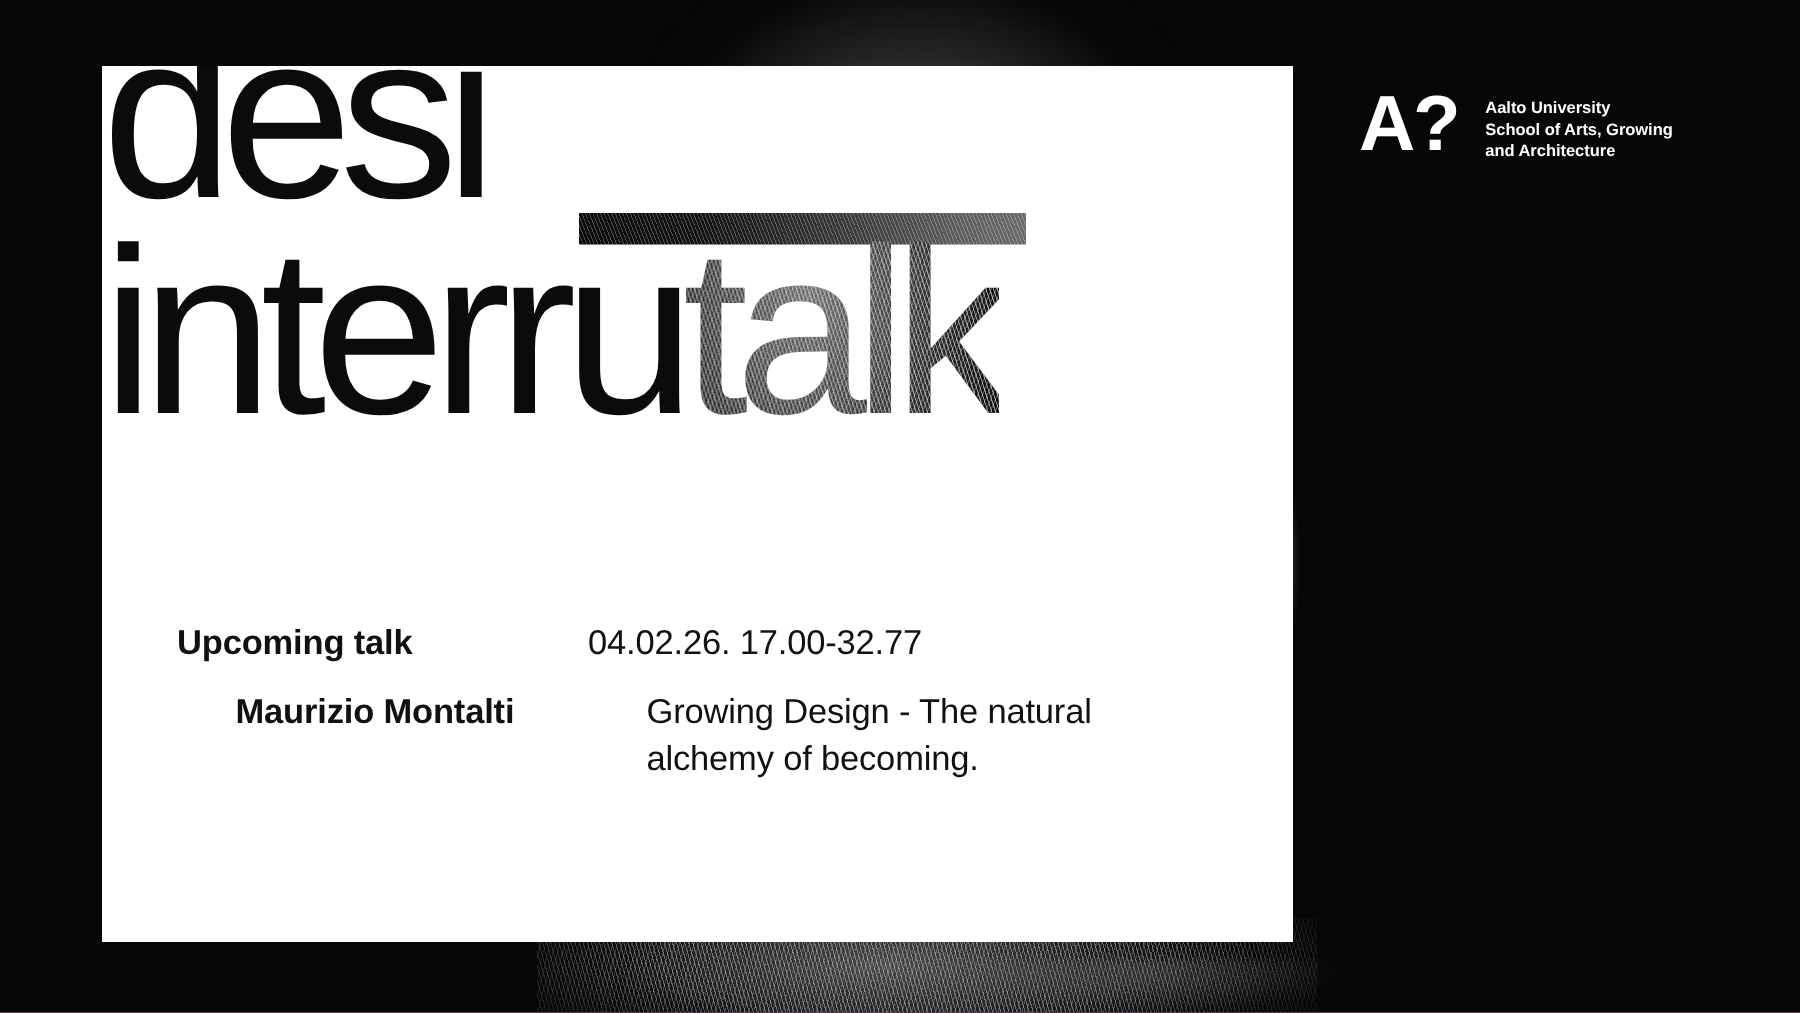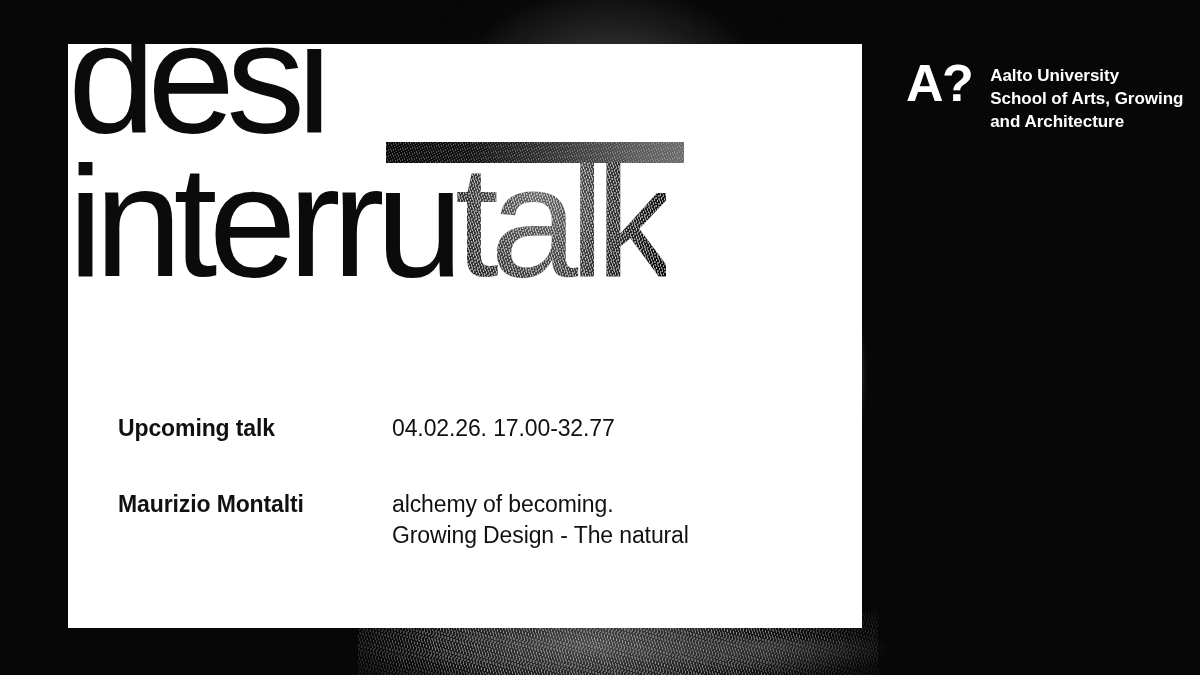--- a/index.html
+++ b/index.html
@@ -174,23 +174,23 @@
   .info {
     position: absolute;
     left: 118px;
     top: 413px;
     width: 640px;
     color: #111;
   }
   .info-row {
     display: flex;
     align-items: flex-start;
-    margin-bottom: 46px;
-  }
-  .info-row:last-child { margin-bottom: 0; }
+    margin-bottom: 16px;
+  }
+  .info-row:last-child { margin-bottom: 0; margin-left: 39px; }
   .info-label {
     width: 274px;
     flex: 0 0 274px;
     font-size: 23px;
     font-weight: 700;
     line-height: 1.32;
     letter-spacing: -0.005em;
   }
   .info-value {
     flex: 1 1 auto;
@@ -214,21 +214,21 @@
   .logo-mark {
     font-size: 52px;
     font-weight: 700;
     line-height: 0.92;
     color: #ffffff;
     letter-spacing: -0.03em;
   }
   .logo-text {
     padding-top: 5px;
     color: #ffffff;
-    font-size: 17px;
+    font-size: 11px;
     font-weight: 700;
     line-height: 1.34;
     letter-spacing: -0.002em;
   }
   .logo-text span { display: block; }
 </style>
 </head>
 <body>
 
 <div id="poster">
@@ -261,22 +261,22 @@
     <div class="info-row">
       <div class="info-label">Upcoming talk</div>
       <div class="info-value">
         <span class="info-value-line"><span class="strong">04.02.26.</span><span> 17.00-32.77</span></span>
       </div>
     </div>
 
     <div class="info-row">
       <div class="info-label">Maurizio Montalti</div>
       <div class="info-value">
+        <span class="info-value-line">Growing Design - The natural</span>
         <span class="info-value-line">alchemy of becoming.</span>
-        <span class="info-value-line">Growing Design - The natural</span>
       </div>
     </div>
 
   </div>
 
   <div class="logo">
     <div class="logo-mark">A?</div>
     <div class="logo-text">
       <span>Aalto University</span>
       <span>School of Arts, Growing</span>

